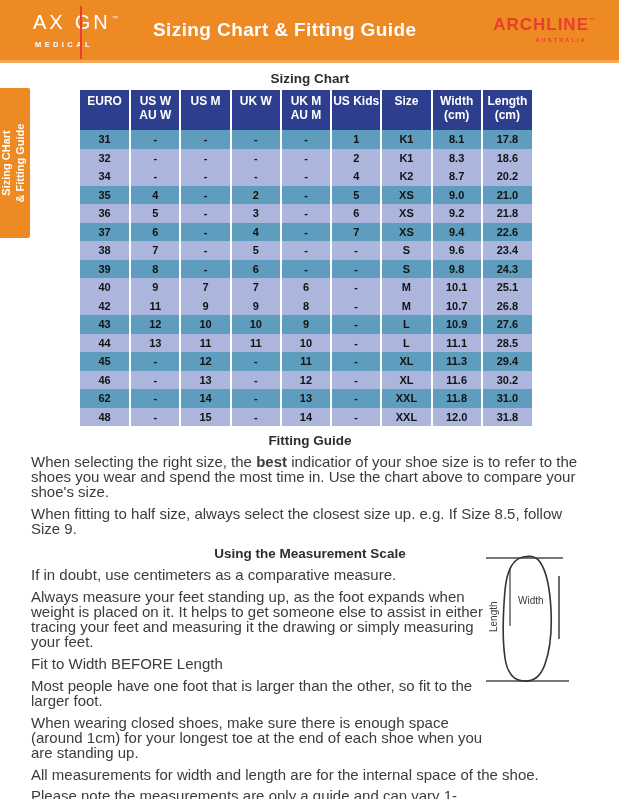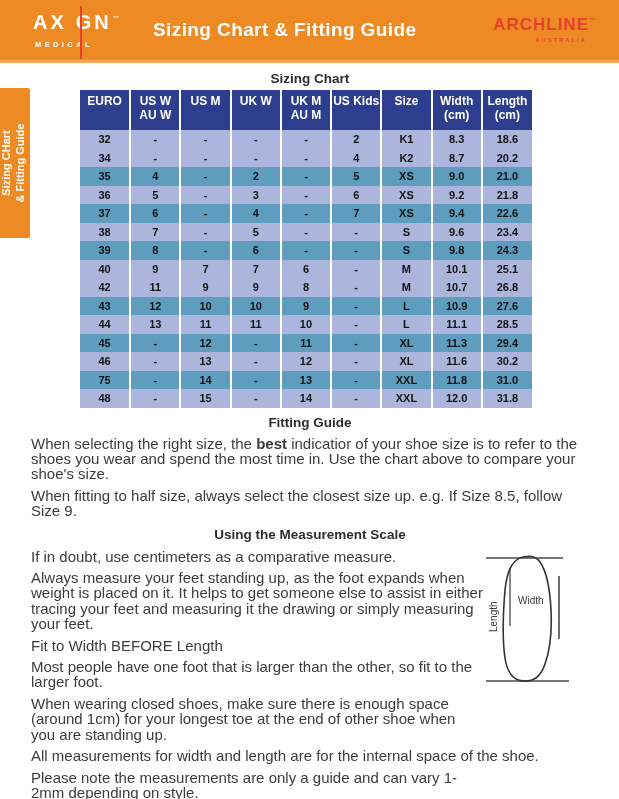--- a/index.html
+++ b/index.html
@@ -9,21 +9,21 @@
   }
   html,body{margin:0;padding:0;}
   body{background:#888;}
   .page{position:relative;width:619px;height:799px;background:#fff;overflow:hidden;
         font-family:"Liberation Sans",sans-serif;margin:0 auto;}
 
   
   .topbar{position:absolute;left:0;top:0;width:619px;height:60px;background:var(--orange);
           border-bottom:3px solid var(--orange-light);display:flex;align-items:center;}
   .axign-logo{position:relative;margin-left:33px;color:#fff;width:92px;flex:0 0 auto;}
-  .ax-word{display:flex;align-items:baseline;font-size:20px;letter-spacing:3px;font-weight:700;line-height:20px;}
+  .ax-word{display:flex;align-items:baseline;font-size:20px;letter-spacing:3px;font-weight:400;line-height:20px;}
   .ax-gap{display:inline-block;width:9px;}
   .ax-line{position:absolute;left:47px;top:-6px;width:2px;height:53px;background:var(--brand-red);}
   .ax-tm{font-size:6px;position:relative;top:-9px;left:1px;letter-spacing:0;}
   .ax-sub{font-size:7.5px;font-weight:bold;letter-spacing:3.4px;margin-top:3px;padding-left:2px;}
   .page-title{margin:0 4px 0 28px;color:#fff;font-size:19px;font-weight:bold;letter-spacing:.4px;flex:0 0 auto;}
   .archline-logo{margin-left:auto;margin-right:24px;color:var(--brand-red);text-align:center;flex:0 0 auto;}
   .arch-name{font-size:17px;font-weight:bold;letter-spacing:1px;line-height:16px;}
   .arch-tm{font-size:6px;position:relative;top:-8px;left:0;letter-spacing:0;}
   .arch-sub{font-size:5.5px;font-weight:bold;letter-spacing:2.2px;text-align:right;padding-right:8px;margin-top:1px;}
 
@@ -125,20 +125,31 @@
               <div>Width</div>
               <div>(cm)</div>
             </th>
             <th>
               <div>Length</div>
               <div>(cm)</div>
             </th>
           </tr>
         </thead>
       <tbody id="table-body">
+          <tr class="row-dark">
+            <td>31</td>
+            <td>-</td>
+            <td>-</td>
+            <td>-</td>
+            <td>-</td>
+            <td>1</td>
+            <td>K1</td>
+            <td>8.1</td>
+            <td>17.8</td>
+          </tr>
           <tr class="row-light">
             <td>32</td>
             <td>-</td>
             <td>-</td>
             <td>-</td>
             <td>-</td>
             <td>2</td>
             <td>K1</td>
             <td>8.3</td>
             <td>18.6</td>
@@ -269,21 +280,21 @@
             <td>-</td>
             <td>13</td>
             <td>-</td>
             <td>12</td>
             <td>-</td>
             <td>XL</td>
             <td>11.6</td>
             <td>30.2</td>
           </tr>
           <tr class="row-dark">
-            <td>75</td>
+            <td>62</td>
             <td>-</td>
             <td>14</td>
             <td>-</td>
             <td>13</td>
             <td>-</td>
             <td>XXL</td>
             <td>11.8</td>
             <td>31.0</td>
           </tr>
           <tr class="row-light">
@@ -304,21 +315,21 @@
 
     <p><span>When selecting the right size, the </span><span class="bold-inline">best</span><span> indicatior of your shoe size is to refer to the shoes you wear and spend the most time in. Use the chart above to compare your shoe's size.</span></p>
     <p>When fitting to half size, always select the closest size up. e.g. If Size 8.5, follow Size 9.</p>
 
     <h2 class="section-heading h-measure">Using the Measurement Scale</h2>
 
     <p>If in doubt, use centimeters as a comparative measure.</p>
     <p class="narrow">Always measure your feet standing up, as the foot expands when weight is placed on it. It helps to get someone else to assist in either tracing your feet and measuring it the drawing or simply measuring your feet.</p>
     <p>Fit to Width BEFORE Length</p>
     <p class="narrow">Most people have one foot that is larger than the other, so fit to the larger foot.</p>
-    <p class="narrow">When wearing closed shoes, make sure there is enough space (around 1cm) for your longest toe at the end of other shoe when you are standing up.</p>
+    <p class="narrow">When wearing closed shoes, make sure there is enough space (around 1cm) for your longest toe at the end of each shoe when you are standing up.</p>
     <p>All measurements for width and length are for the internal space of the shoe.</p>
     <p class="narrow">Please note the measurements are only a guide and can vary 1-2mm depending on style.</p>
   </div>
 
   <div class="foot-diagram">
     <svg width="135" height="190" viewBox="0 0 135 190">
       <line x1="3" y1="12" x2="80" y2="12" stroke="#4a4a4a" stroke-width="1.4"></line>
       <line x1="3" y1="135" x2="86" y2="135" stroke="#4a4a4a" stroke-width="1.4"></line>
       <line x1="27" y1="22" x2="27" y2="80" stroke="#4a4a4a" stroke-width="1.3"></line>
       <line x1="76" y1="30" x2="76" y2="93" stroke="#4a4a4a" stroke-width="1.6"></line>

